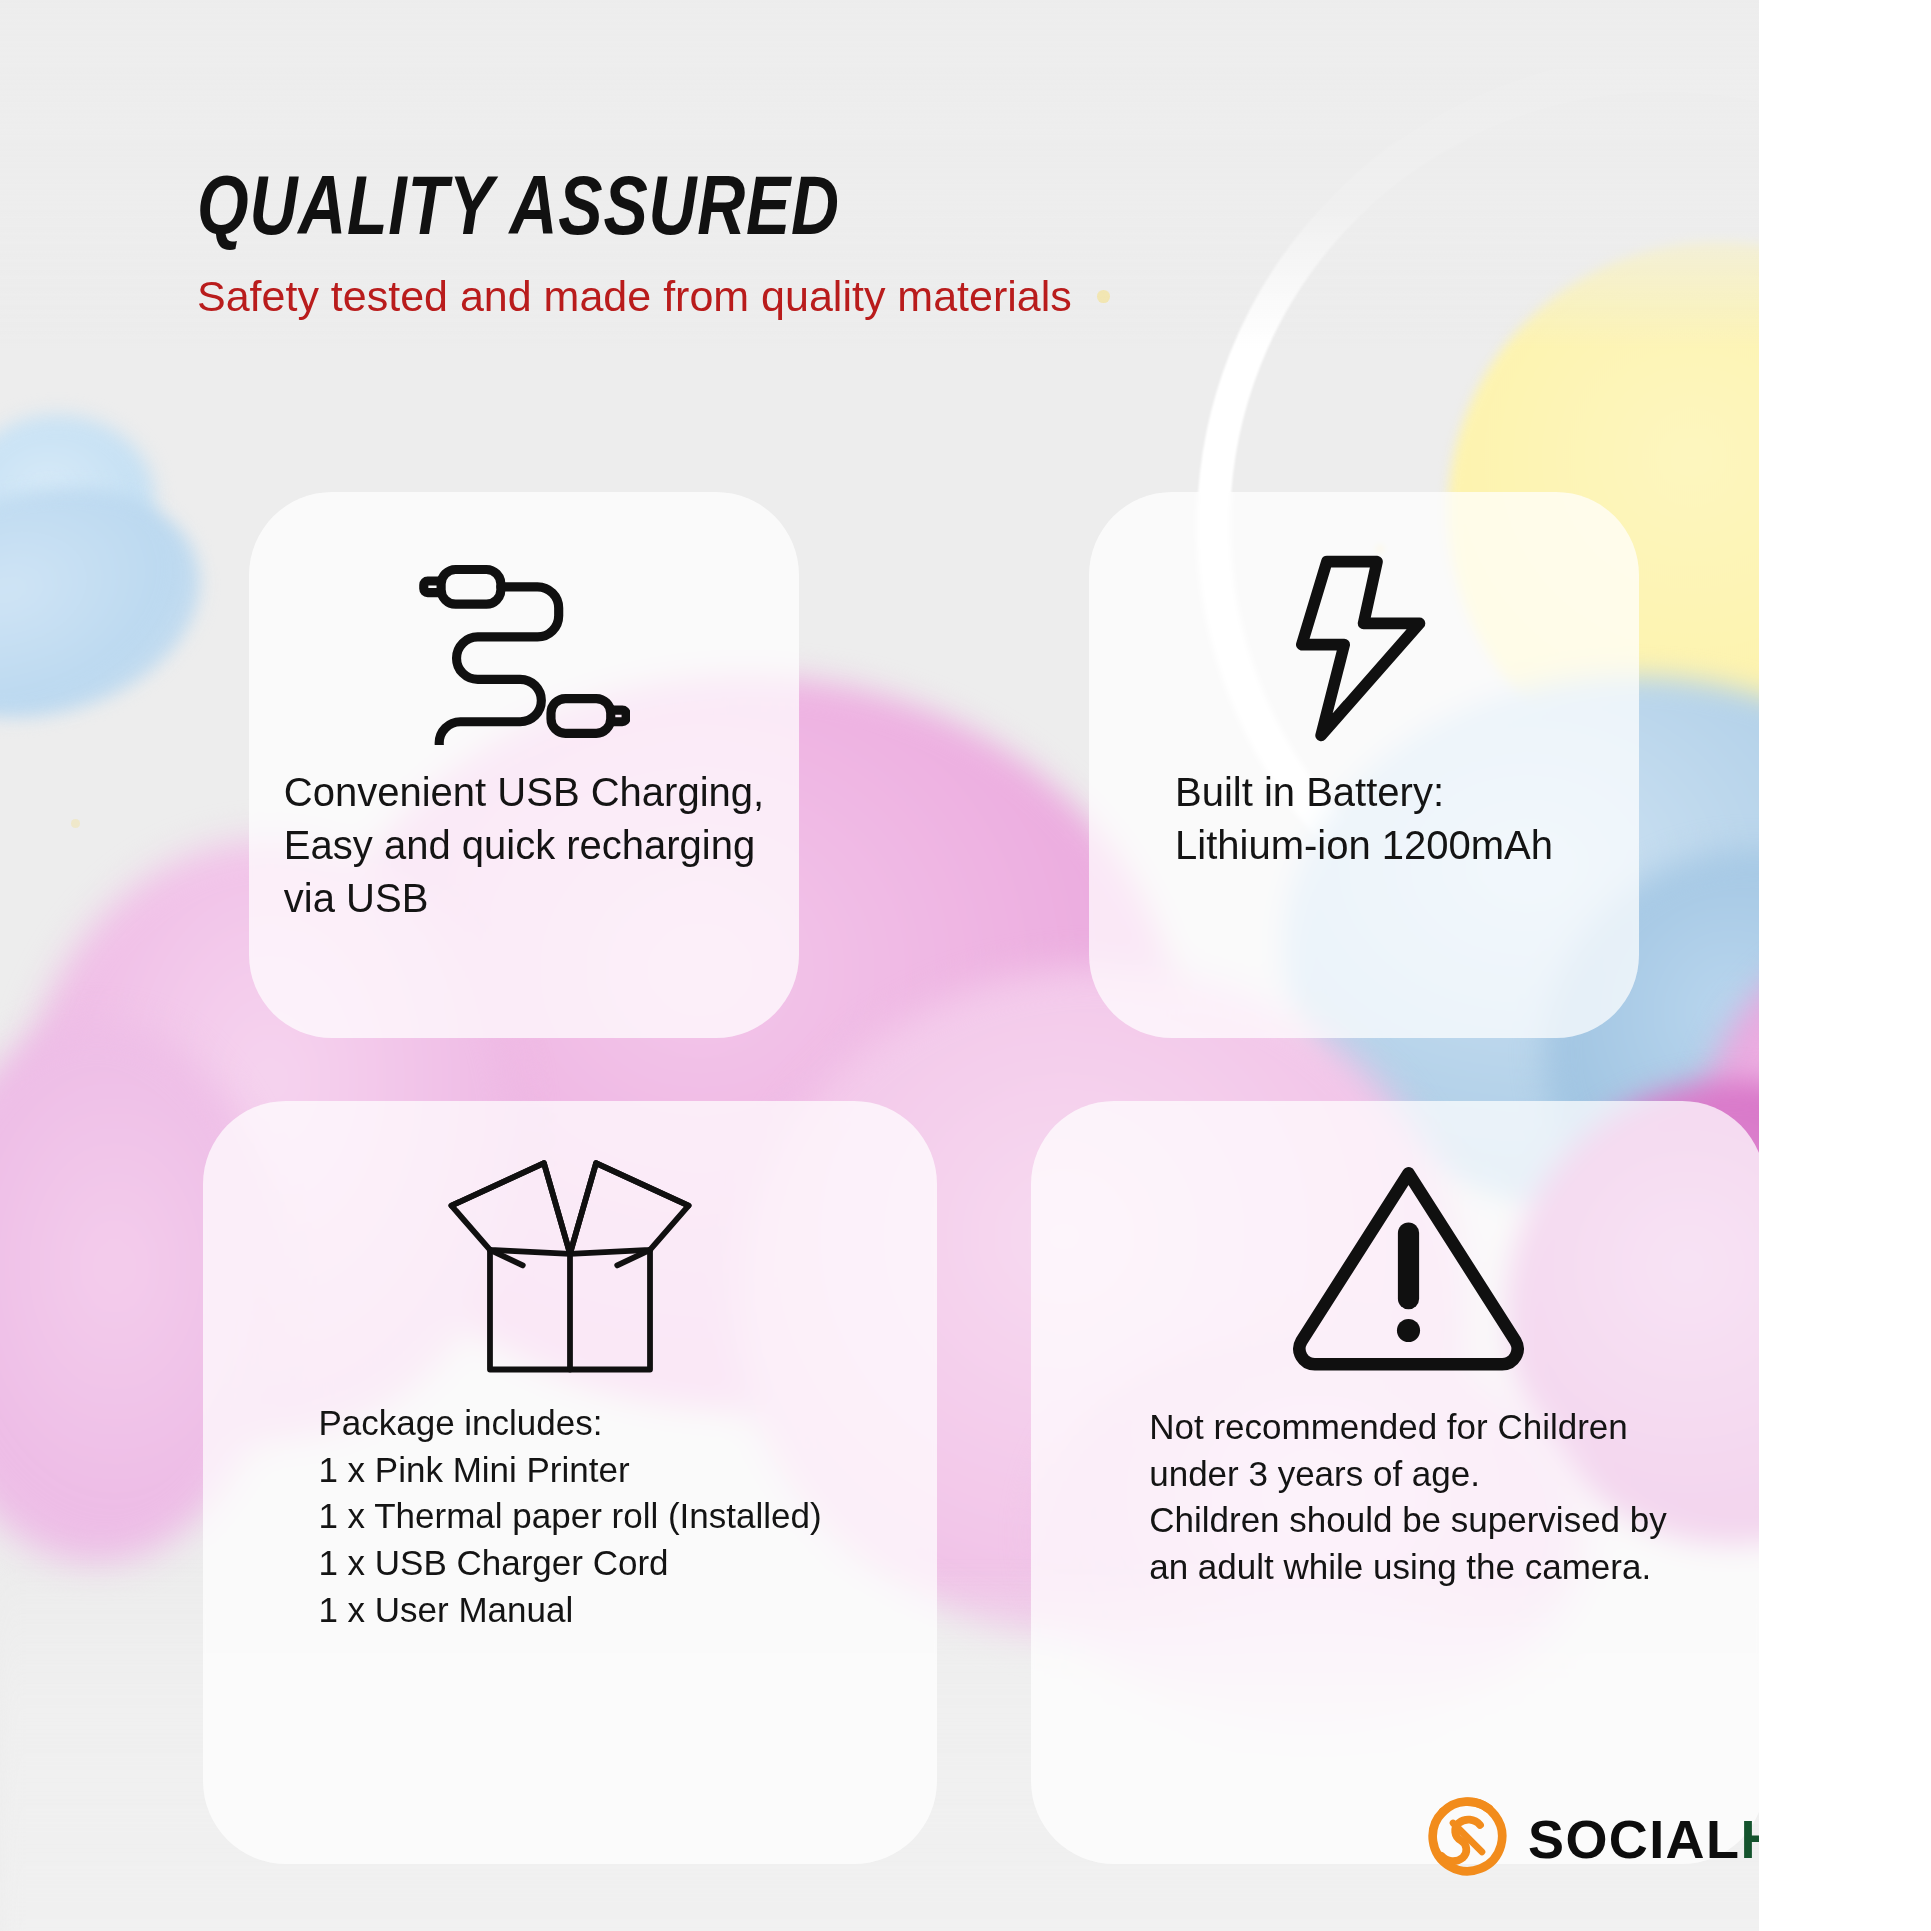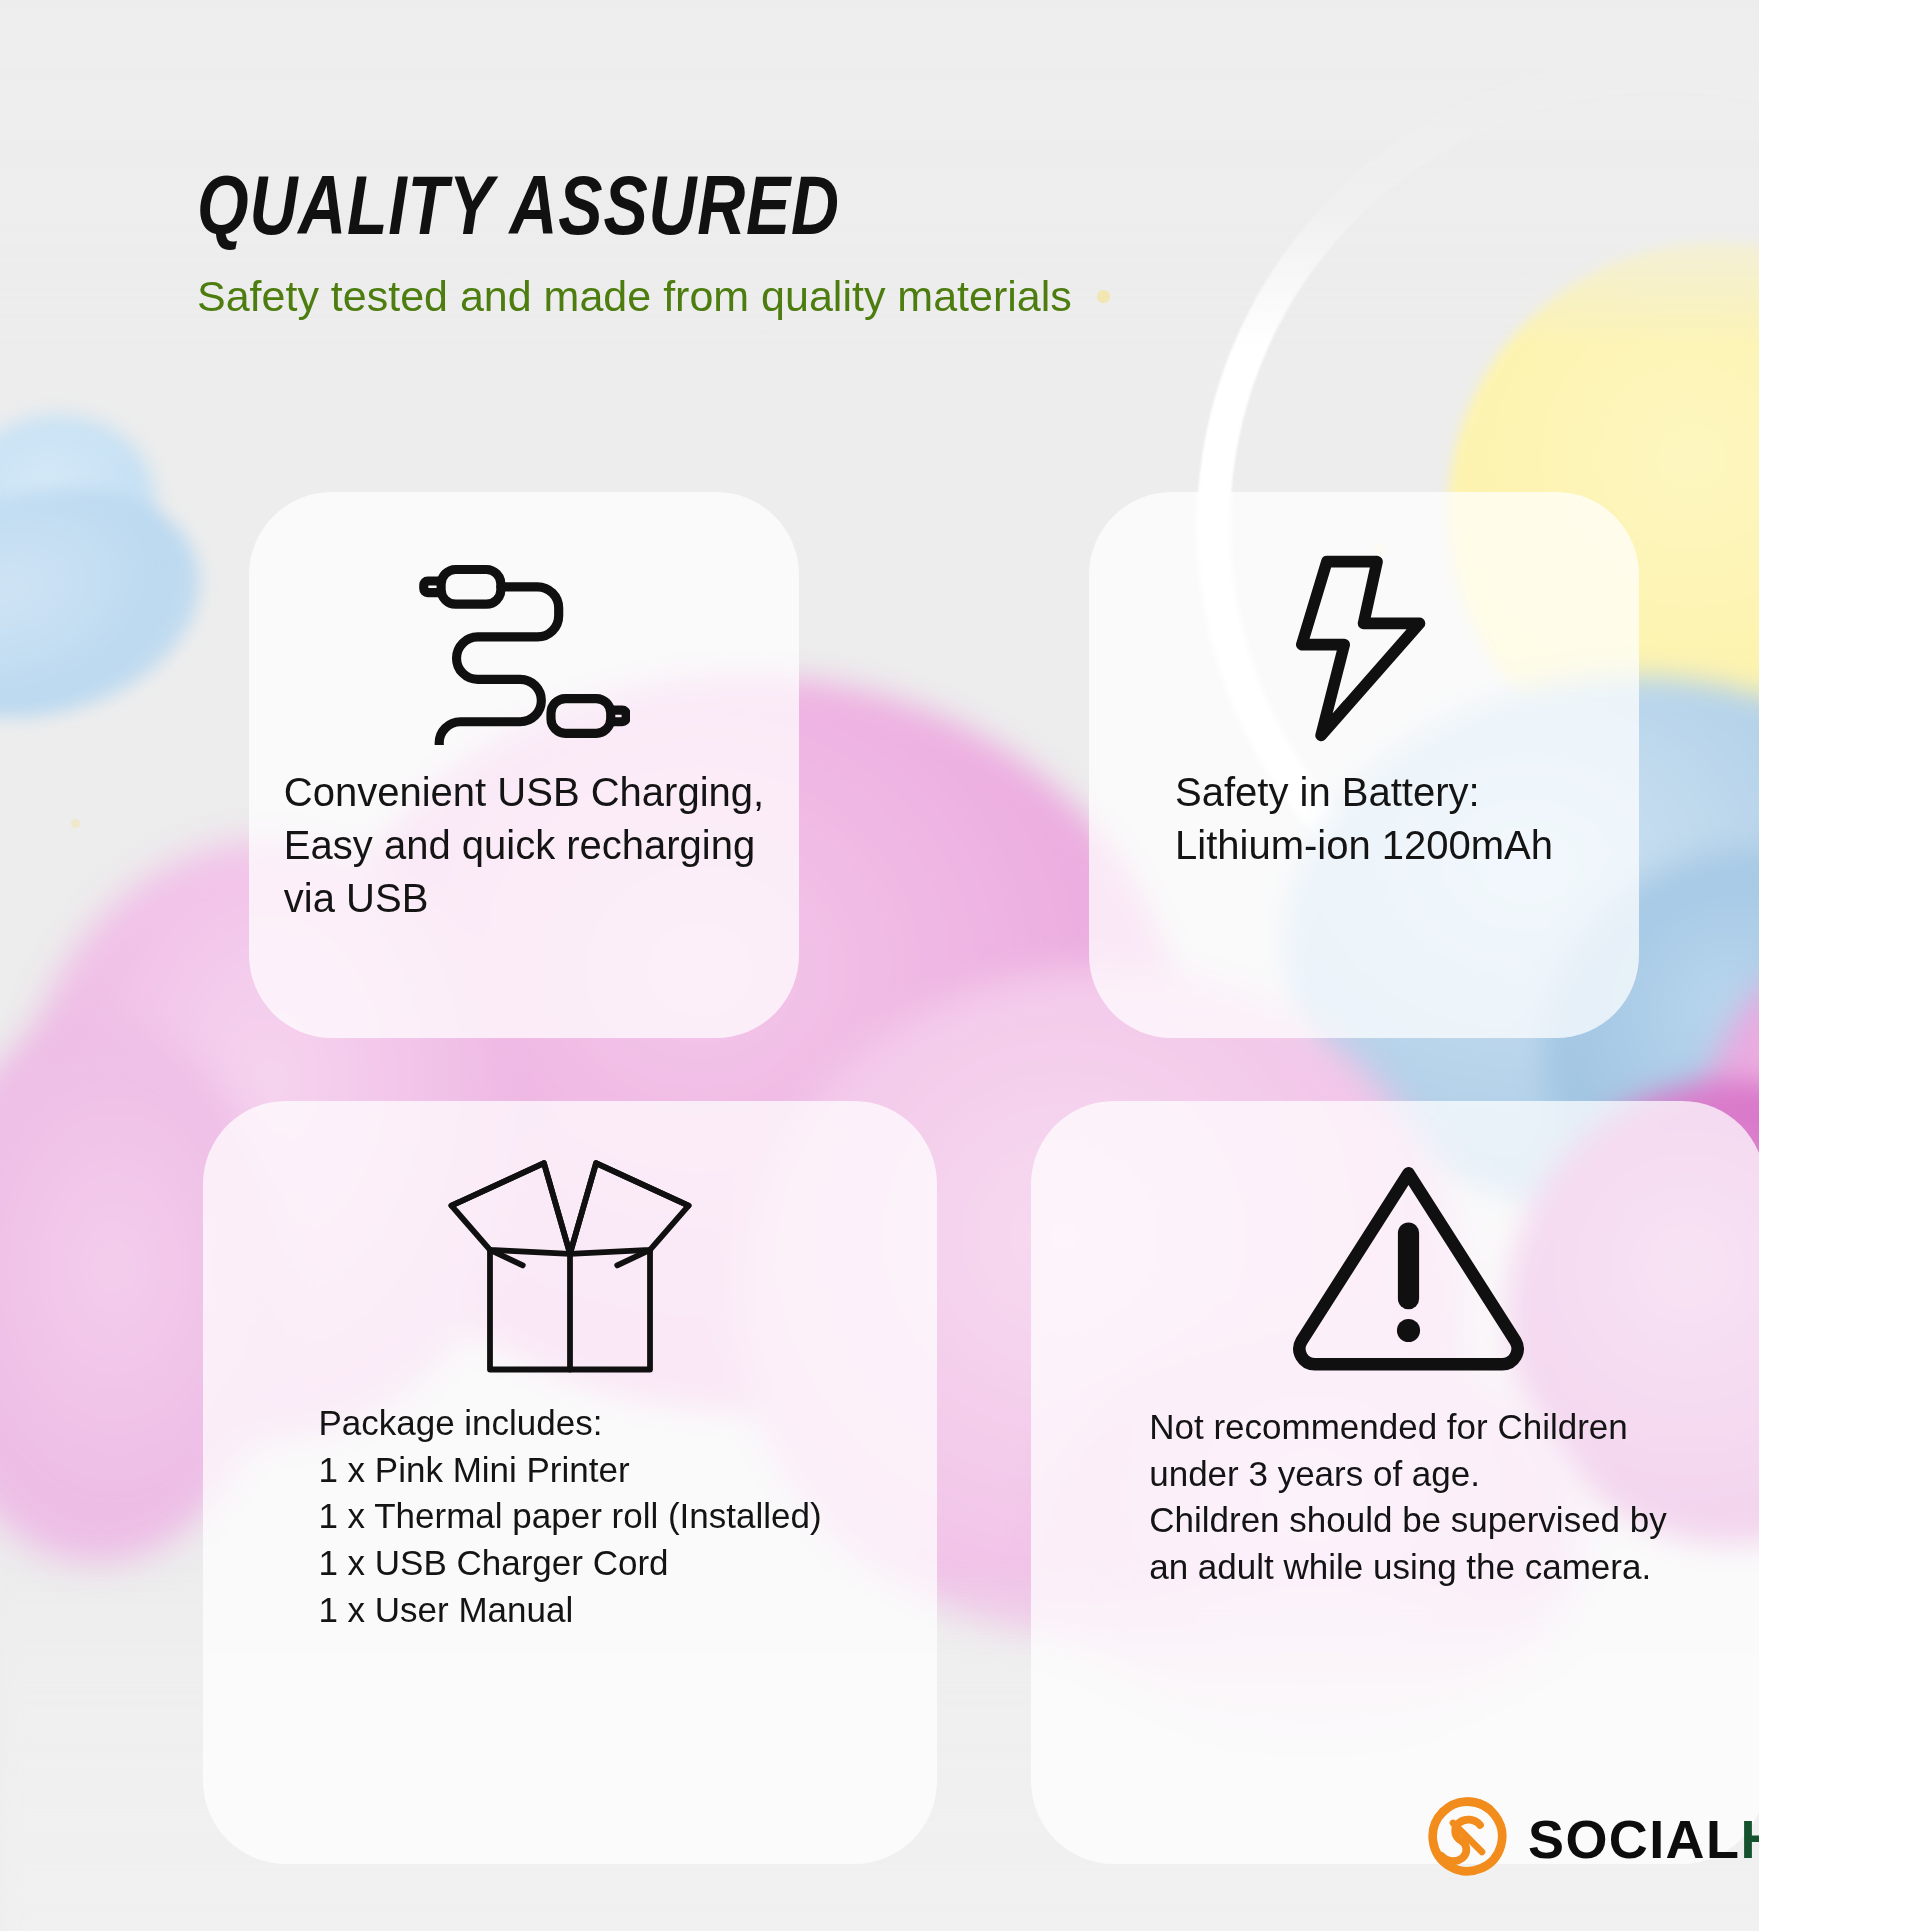--- a/index.html
+++ b/index.html
@@ -121,21 +121,21 @@
     margin: 0;
     transform: scaleX(0.80);
     transform-origin: left center;
     white-space: nowrap;
     line-height: 1.0;
   }
   .subtitle {
     font-family: "Liberation Sans", sans-serif;
     font-weight: 400;
     font-size: 43px;
-    color: #4d7c0f;
+    color: #b91c1c;
     margin: 25px 0 0 0;
     white-space: nowrap;
   }
 
   
   .card {
     position: absolute;
     background: rgba(255,255,255,0.72);
     border-radius: 83px;
     box-sizing: border-box;
@@ -245,21 +245,21 @@
 Easy and quick recharging
 via USB</p>
   </div>
 
   <div class="card card-2">
     <div class="icon-wrap">
       <svg width="145" height="193" viewBox="0 0 150 200" fill="none" stroke="#101010" stroke-width="12" stroke-linecap="round" stroke-linejoin="round">
         <path d="M88 10 H36 L10 96 h44 L30 190 L132 74 H74 Z"></path>
       </svg>
     </div>
-    <p class="card-text">Safety in Battery:
+    <p class="card-text">Built in Battery:
 Lithium-ion 1200mAh</p>
   </div>
 
   <div class="card card-3">
     <div class="icon-wrap">
       <svg width="280" height="241" viewBox="0 0 290 250" fill="none" stroke="#101010" stroke-width="6" stroke-linecap="round" stroke-linejoin="round">
 
         <path d="M62 112 V236 H228 V112"></path>
         <path d="M145 116 V236"></path>
 

